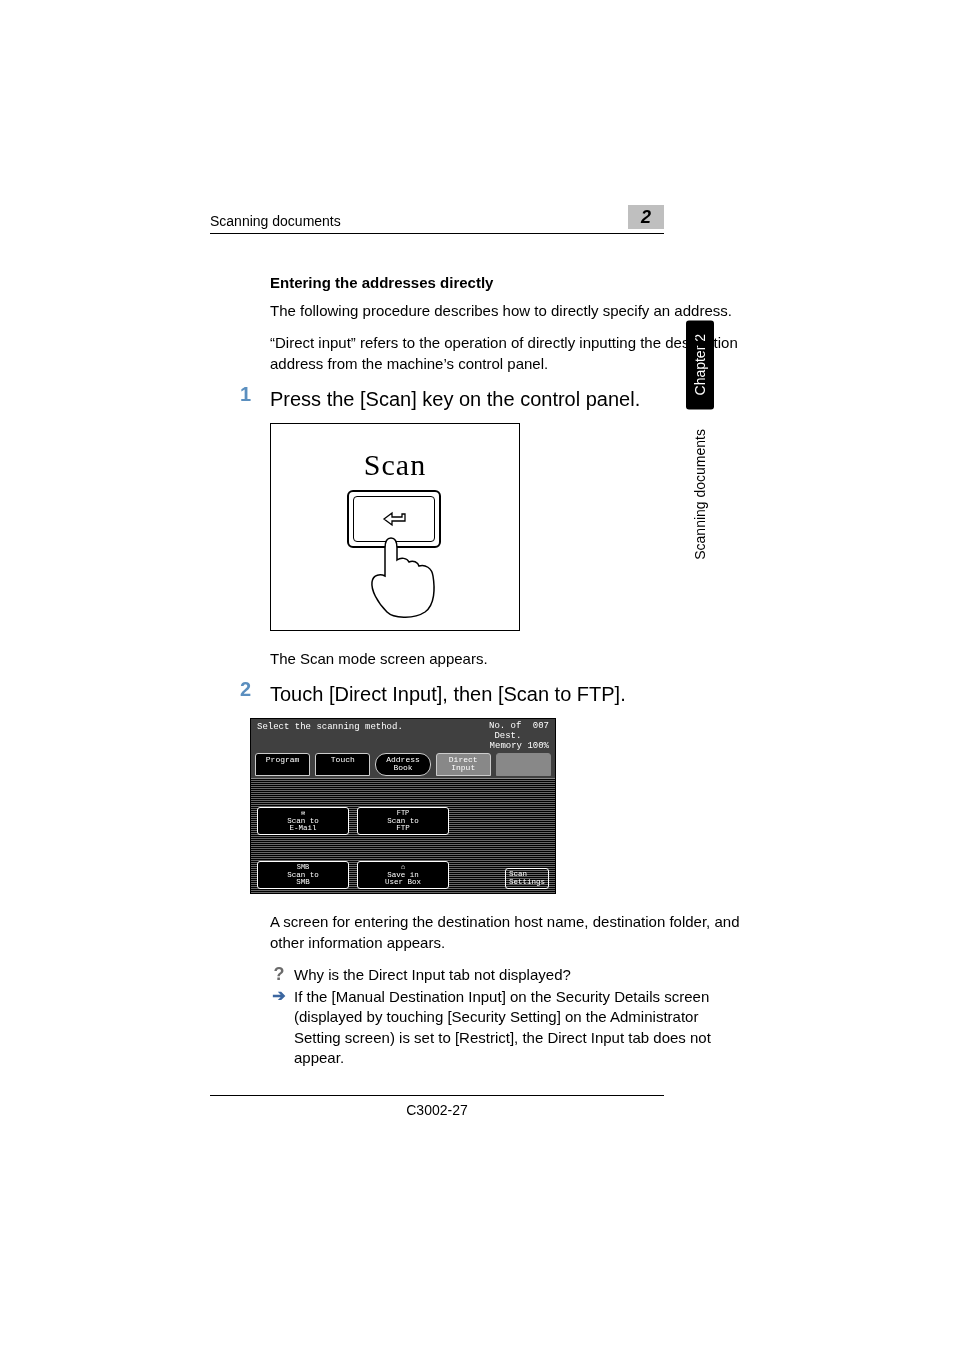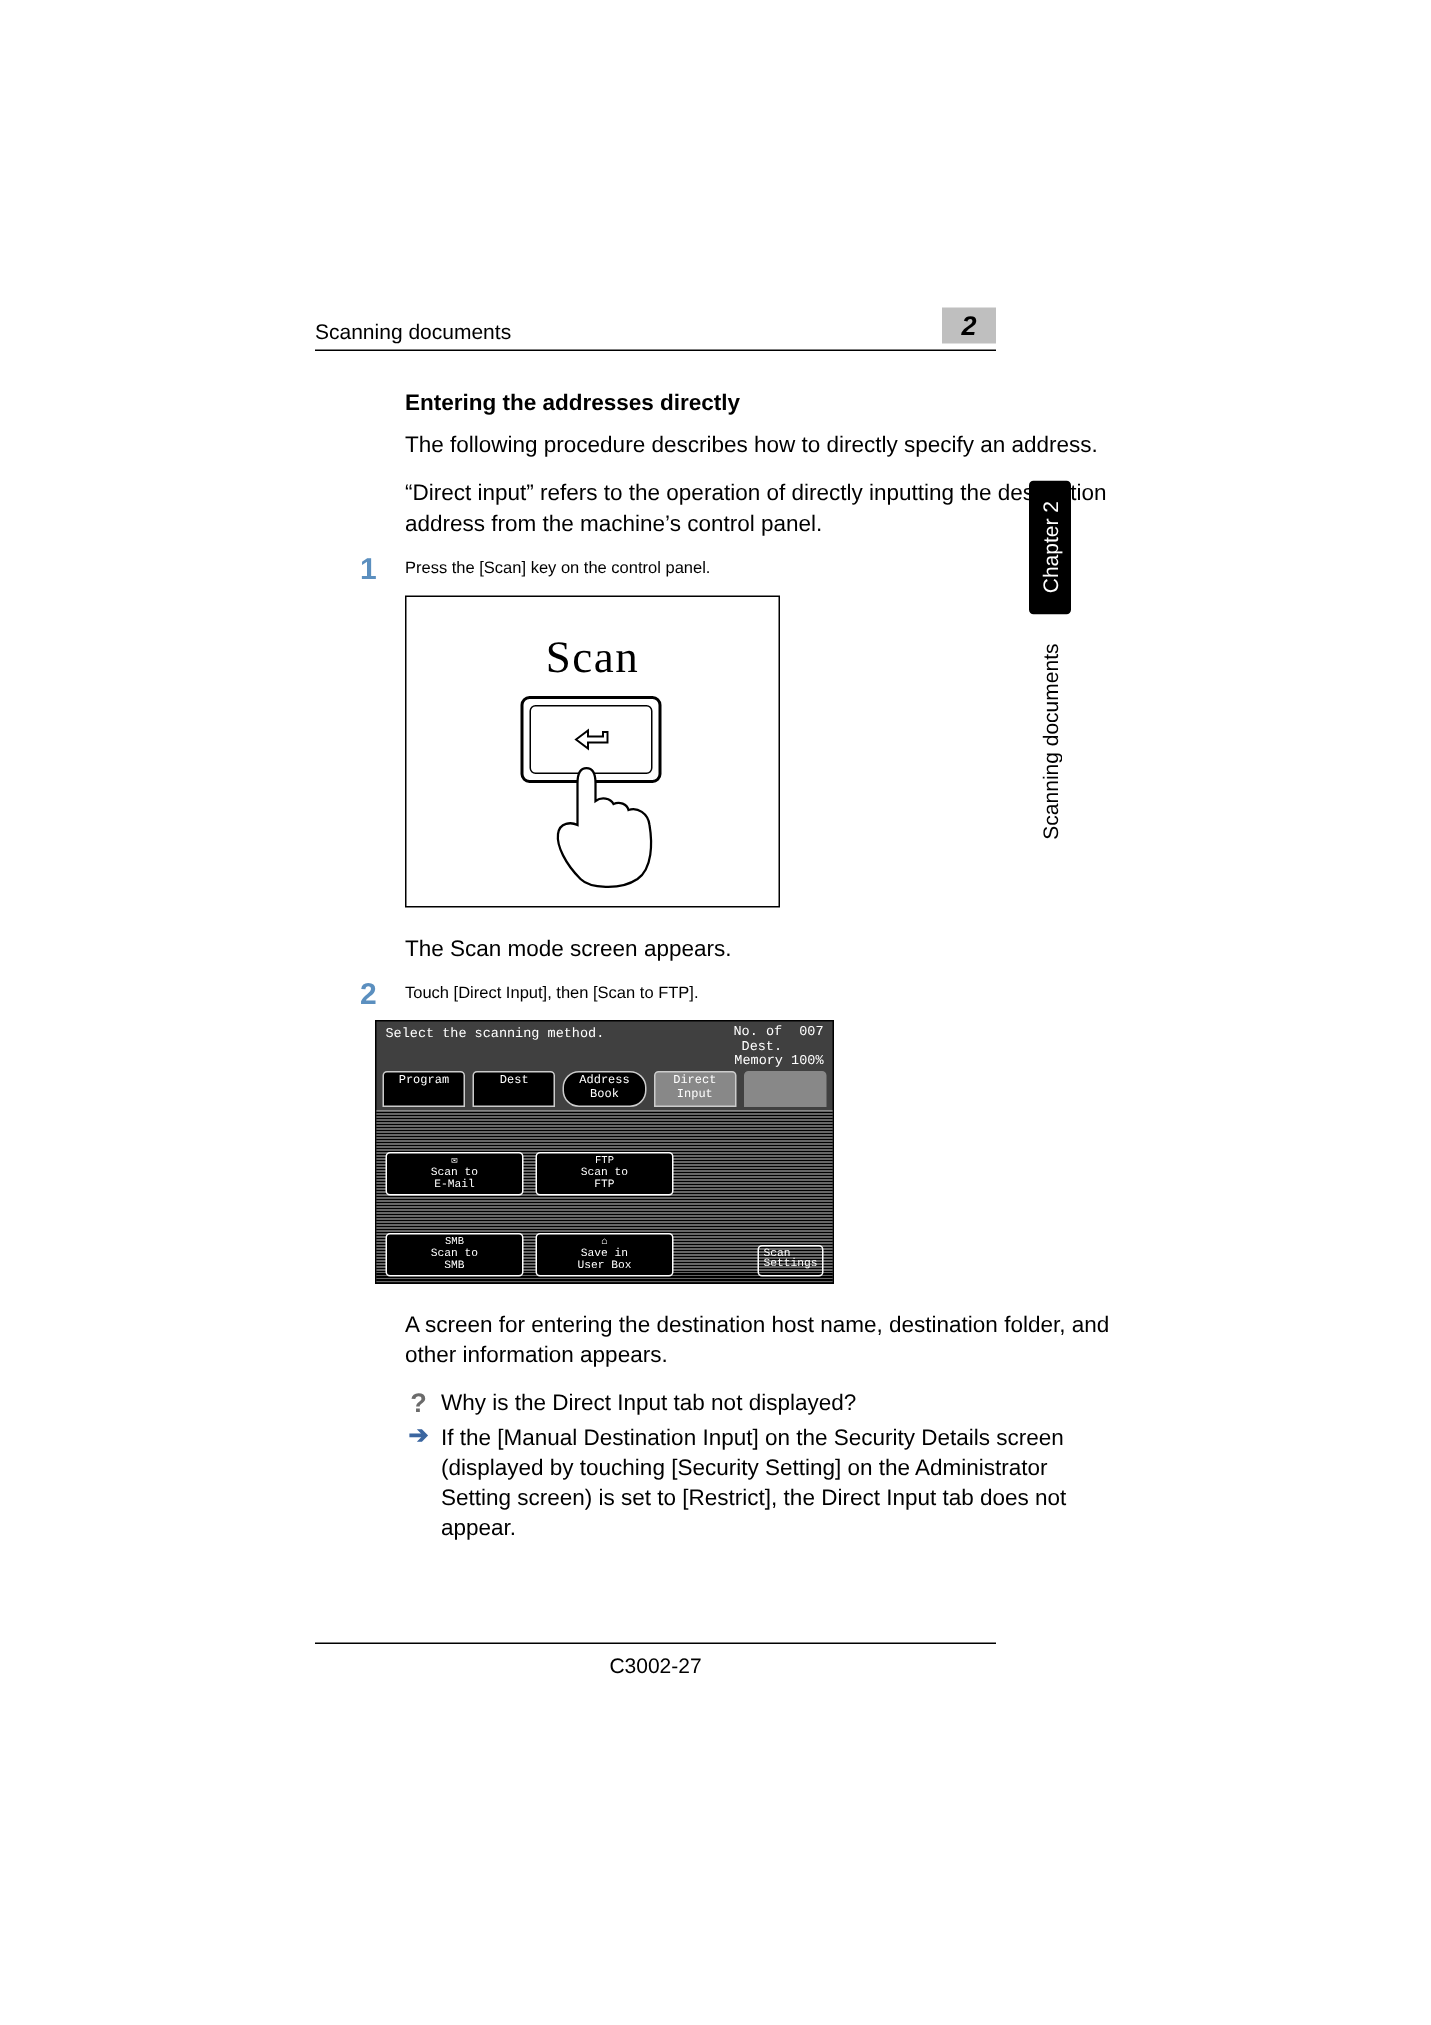--- a/index.html
+++ b/index.html
@@ -75,42 +75,42 @@
   
   .content {
     position: absolute;
     top: 258px;
     left: 270px;
     width: 476px;
   }
   .content h3 {
     font-size: 15px;
     font-weight: bold;
-    margin: 2px 0 10px 0;
+    margin: 16px 0 10px 0;
   }
   .content p {
     font-size: 15px;
     line-height: 1.35;
     margin: 0 0 12px 0;
   }
 
   .step {
     position: relative;
     margin-bottom: 12px;
   }
   .step-num {
     position: absolute;
     left: -30px;
     top: -3px;
     font-size: 20px;
     font-weight: bold;
     color: #5b8fbf;
   }
   .step-body {
-    font-size: 11px;
+    font-size: 20px;
     line-height: 1.35;
   }
 
   
   .fig1 {
     width: 248px;
     height: 206px;
     border: 1.5px solid #000;
     margin: 10px 0 18px 0;
     position: relative;
@@ -327,21 +327,21 @@
           <span>Select the scanning method.</span>
           <span class="fig2-header-right">
             <span style="white-space:pre; display:inline-block; vertical-align:top;">No. of
 Dest.</span>
             <span style="margin-left:6px;">007</span><br>
             <span>Memory 100%</span>
           </span>
         </div>
         <div class="fig2-tabs">
           <div class="fig2-tab">Program</div>
-          <div class="fig2-tab">Dest</div>
+          <div class="fig2-tab">Touch</div>
           <div class="fig2-tab" style="white-space:pre;border-radius:11px;">Address
 Book</div>
           <div class="fig2-tab active" style="white-space:pre;">Direct
 Input</div>
           <div class="fig2-tab" style="background:#888; border-color:#888;"></div>
         </div>
         <div class="fig2-body">
           <div class="fig2-btn">
             <span class="tiny">✉</span>
             <span style="white-space:pre;">Scan to

